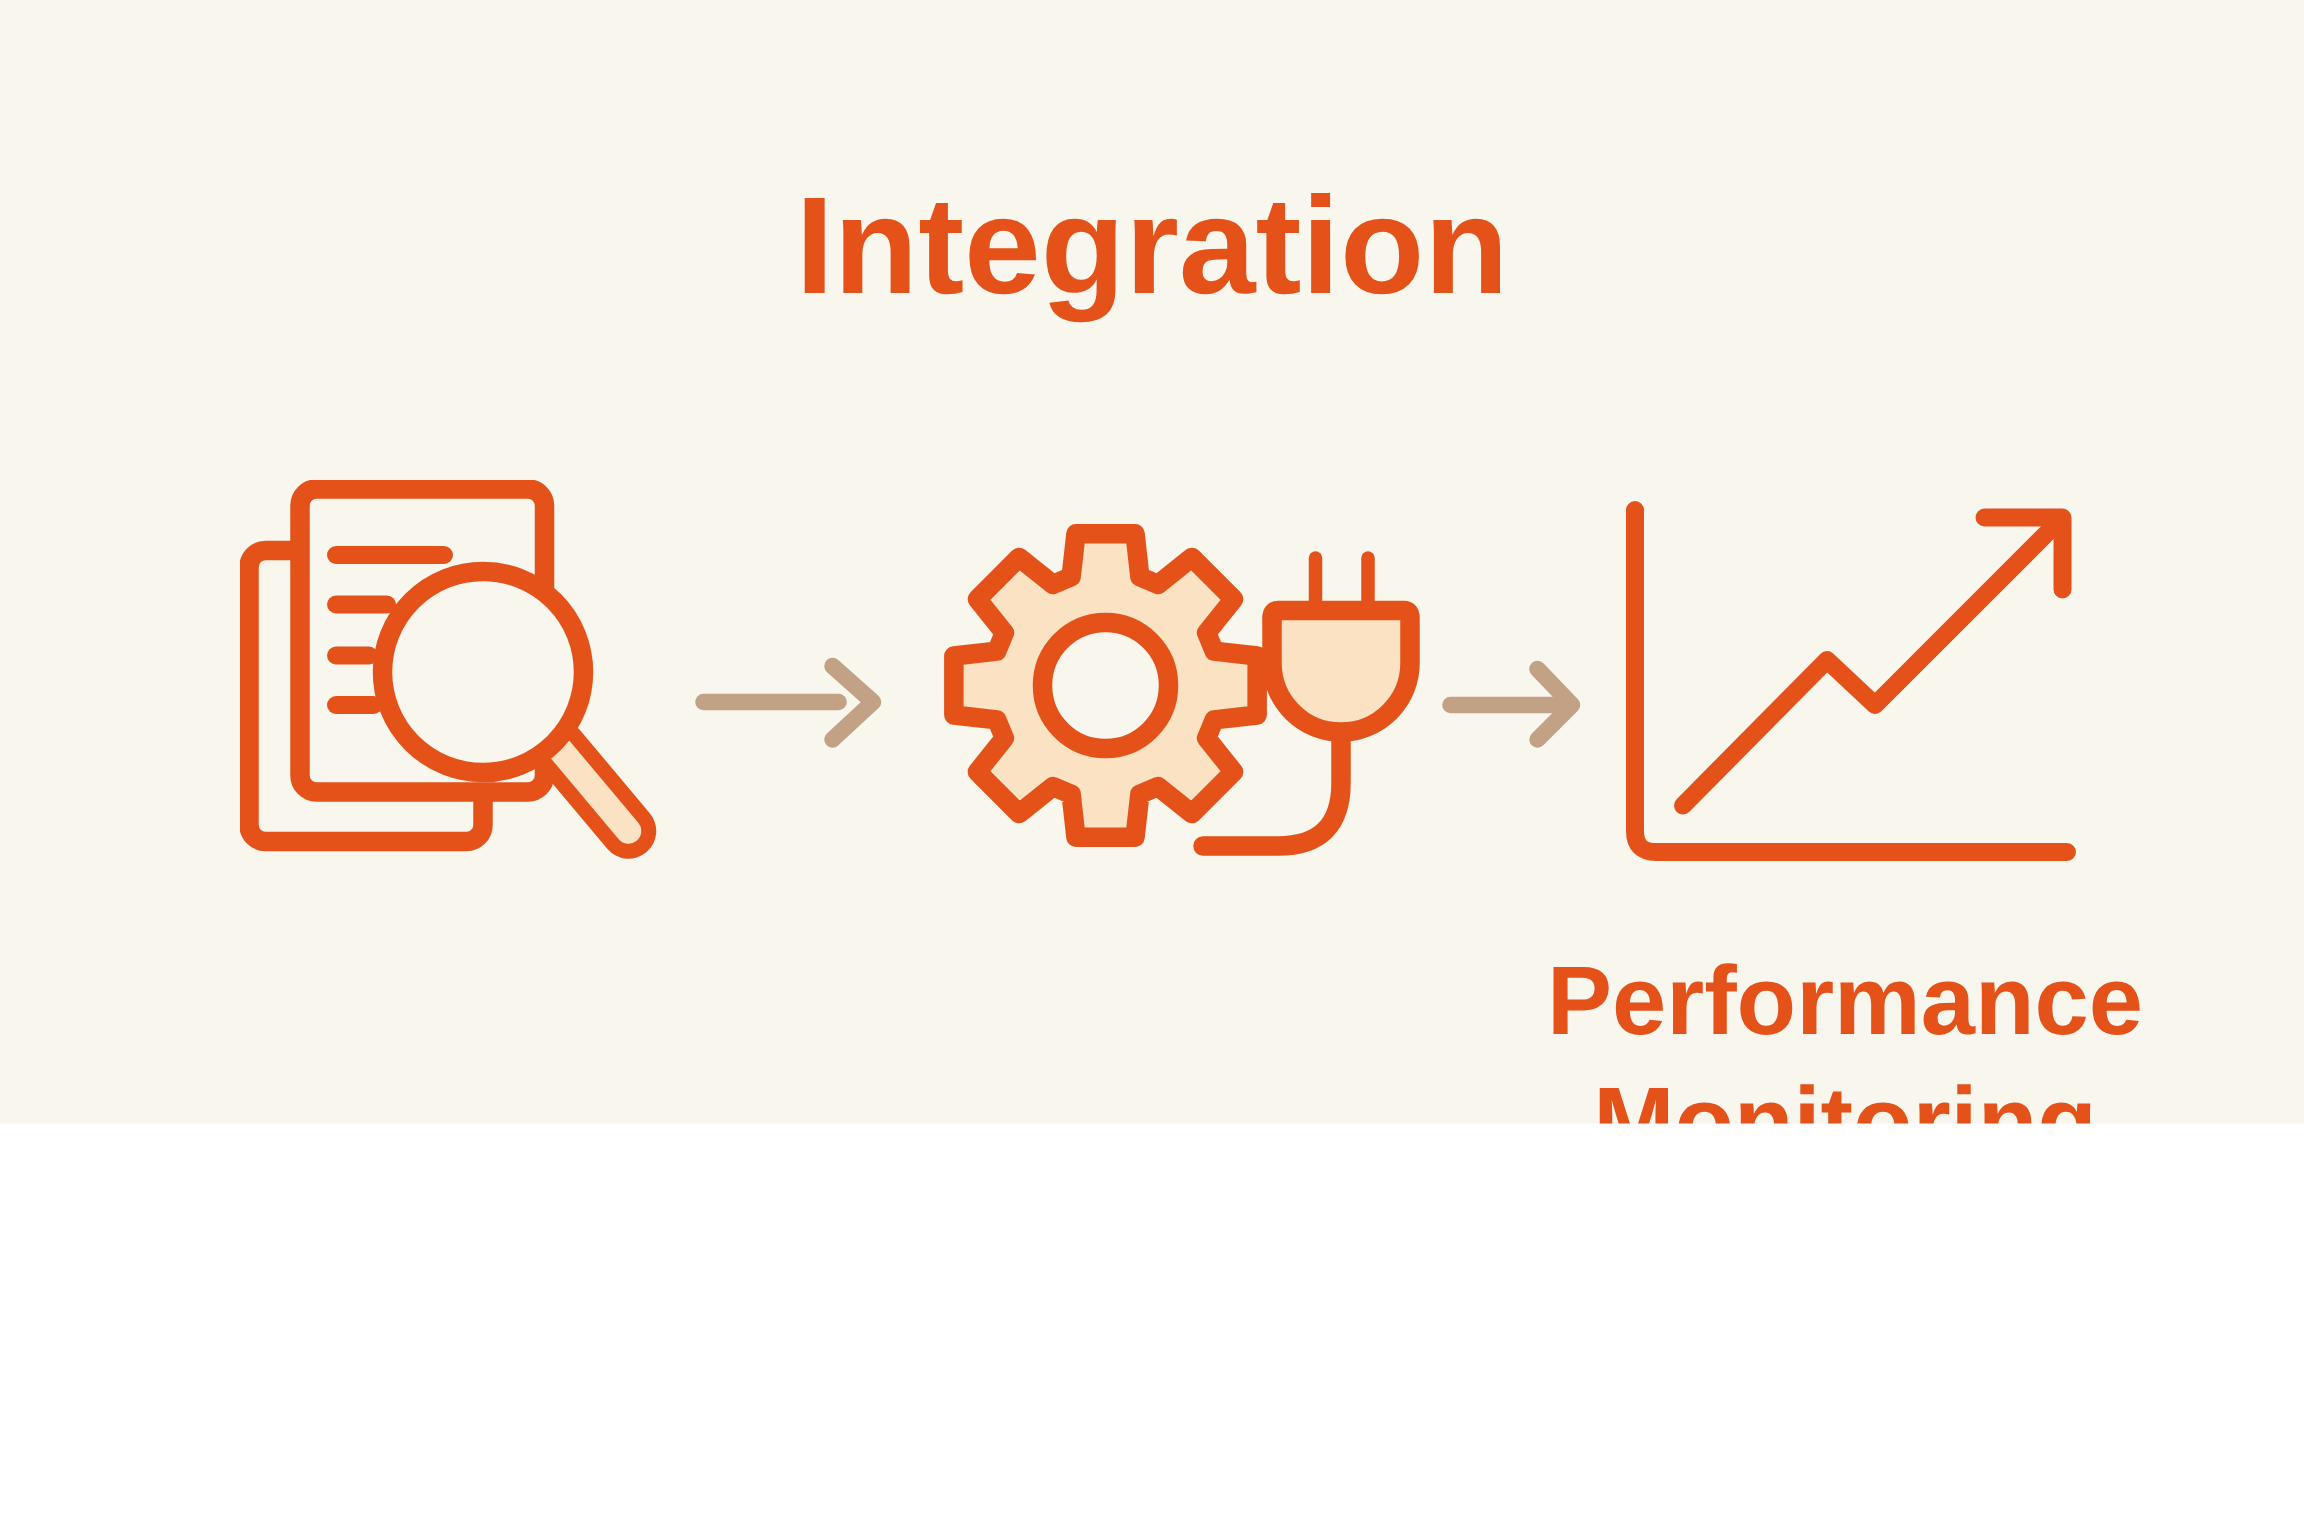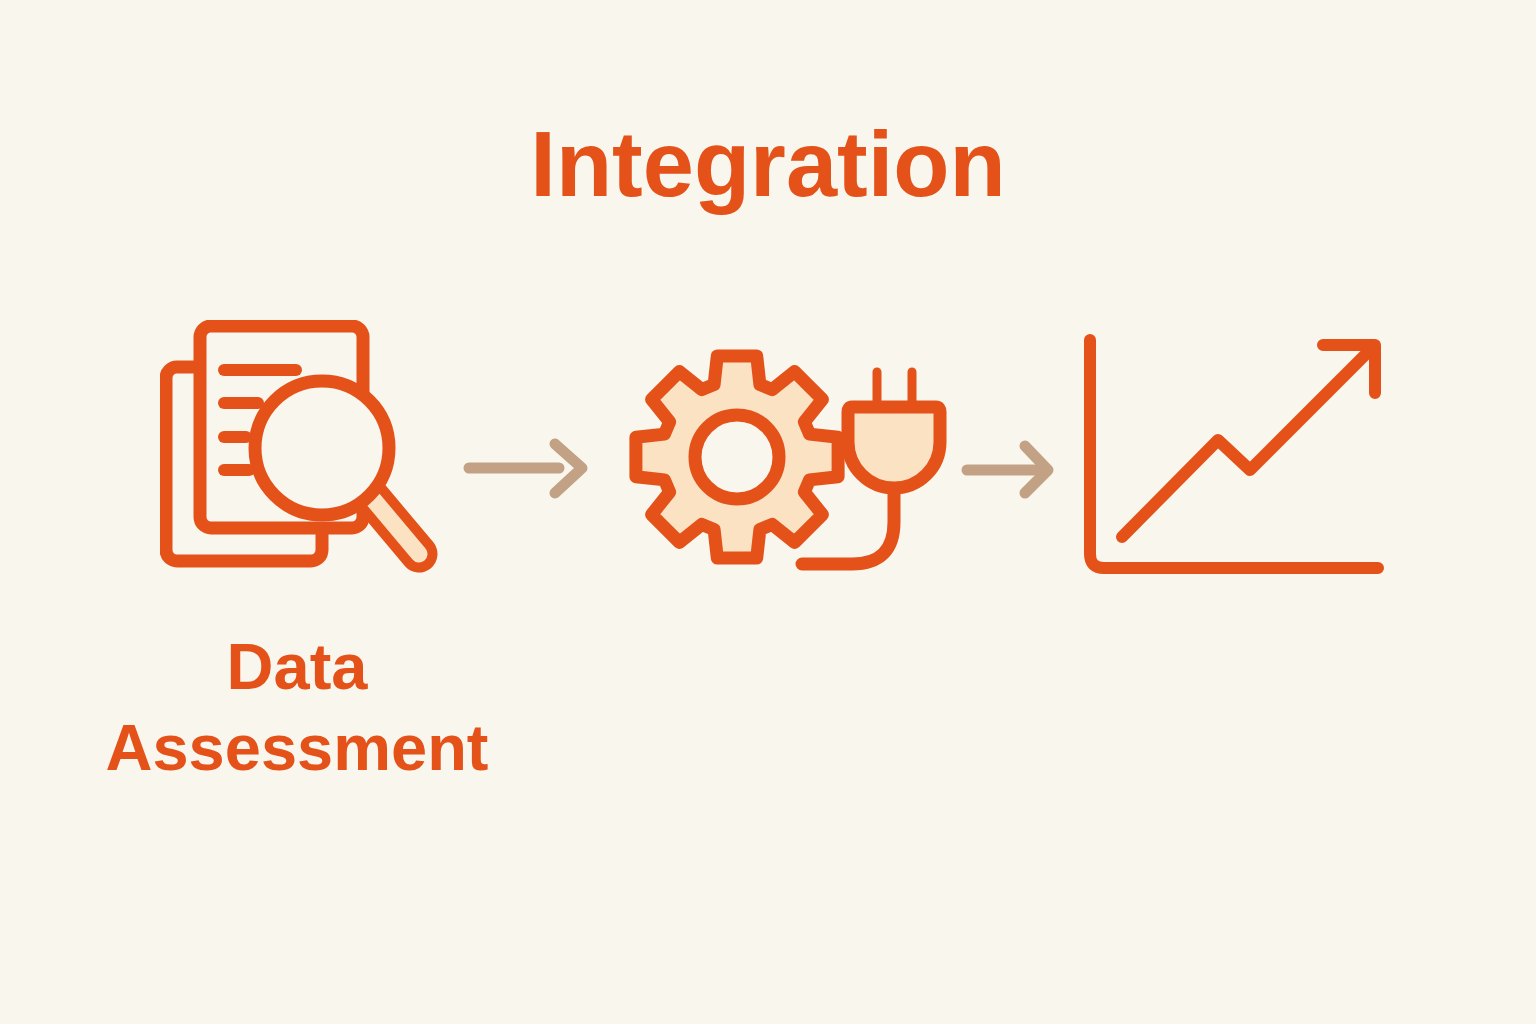--- a/index.html
+++ b/index.html
@@ -1,18 +1,18 @@
 <!DOCTYPE html>
 <html style="--bg: #F9F6EE; --accent: #E4521A; --peach: #FAE2C3; --tan: #C2A184;"><head>
 <meta charset="utf-8">
 <style>
   html,body{margin:0;padding:0;}
   .canvas{
     position:relative;
-    width:1536px;height:1024px;
+    width:1536px;height:749px;
     background:var(--bg,#F9F6EE);
     overflow:hidden;
     font-family:"Liberation Sans",sans-serif;
   }
   .title{
     position:absolute;top:112px;left:0;width:100%;
     text-align:center;
     font-size:92px;font-weight:700;
     color:var(--accent,#E4521A);
     letter-spacing:0px;
@@ -87,15 +87,15 @@
 
   <svg class="icon-svg" style="left:1082px;top:333px" width="305" height="242" viewBox="0 0 305 242">
 
     <path d="M8,7 L8,221 Q8,235 22,235 L296,235" class="o-stroke" stroke-width="12"></path>
 
     <polyline points="40,204 136,107 168,137 286,19" class="o-stroke" stroke-width="12"></polyline>
 
     <polyline points="241,12 293,12 293,60" class="o-stroke" stroke-width="12"></polyline>
   </svg>
 
-  <div class="step-label" style="left:57px">Data Assessment</div>
+  <div class="step-label" style="left:990px">Performance Monitoring</div>
 
 </div>
 
 </body></html>

